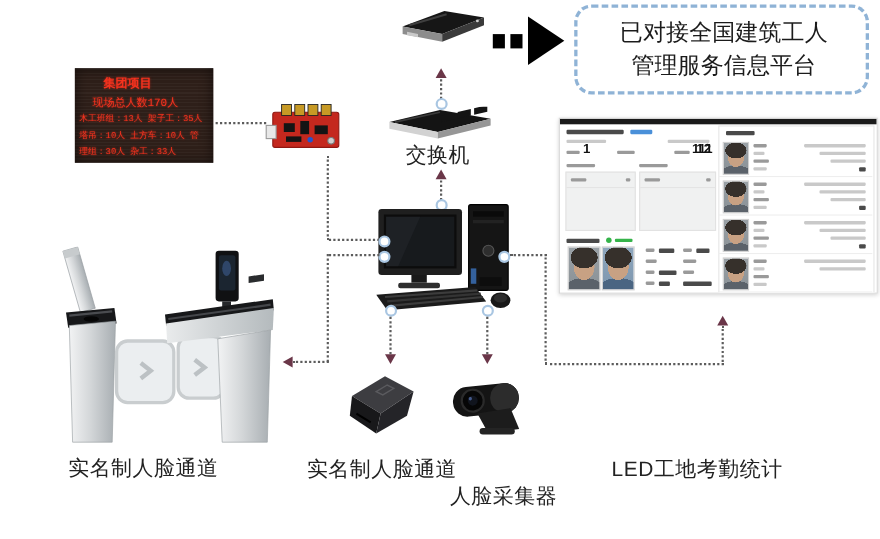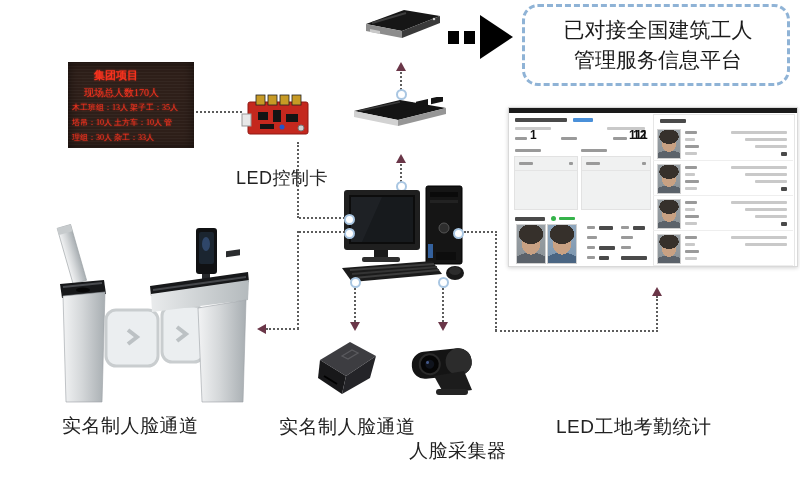--- a/index.html
+++ b/index.html
@@ -18,21 +18,21 @@
   
   .flow{position:absolute;display:flex;align-items:center;height:46px;}
   .flow .bar{width:11px;height:13px;background:#000;margin-right:5px;}
   .flow .tri{width:0;height:0;border-top:22px solid transparent;border-bottom:22px solid transparent;border-left:33px solid #000;}
   
   .bubble{position:absolute;border:3px dashed #8fb3d6;border-radius:16px;background:#fff;
           padding:8px 10px 8px 14px;font-size:21px;line-height:30px;color:#1b1b1b;font-weight:500;}
   
   .led{position:absolute;background:#2e1f19;box-shadow:inset 0 0 12px rgba(0,0,0,.6);
        background-image:repeating-linear-gradient(0deg,rgba(255,255,255,0.035) 0 1px,transparent 1px 3px);}
-  .led div{position:absolute;color:#f5321e;font-family:Liberation Serif, serif;
+  .led div{position:absolute;color:#f5321e;font-family:Liberation Mono, monospace;
            text-shadow:0 0 2px rgba(255,50,30,.7);white-space:nowrap;}
   
   #lcd{position:absolute;left:508px;top:107px;width:288px;height:158px;background:#fff;
        border:1px solid #d9d9d9;box-shadow:0 1px 4px rgba(0,0,0,.18);overflow:hidden;}
   .lcd-topbar{position:absolute;left:0;top:0;right:0;height:5px;background:#1a1a1a;}
   .sk{position:absolute;height:3px;border-radius:1px;background:#b9b9b9;}
   .sk.d{background:#4a4a4a;height:4px;}
   .sk.m{background:#9a9a9a;}
   .sk.l{background:#c9c9c9;}
   .sk.b{background:#4a90d9;height:4px;}
@@ -77,20 +77,21 @@
     <polygon points="4,14 50,3 96,11 48,23" fill="#141414"></polygon>
     <polyline points="9,14 50,5" stroke="#3a3a3a" stroke-width="1.5" fill="none"></polyline>
     <polygon points="4,14 48,23 48,29 4,20" fill="#d2d2d2"></polygon>
     <polygon points="48,23 96,11 96,17 48,29" fill="#969696"></polygon>
     <g fill="#141414">
       <rect x="51" y="20" width="12" height="6" transform="skewY(-13)"></rect>
       <rect x="66" y="20" width="12" height="6" transform="skewY(-13)"></rect>
       <rect x="81" y="20" width="12" height="6" transform="skewY(-13)"></rect>
     </g>
   </svg>
+  <div class="lbl" style="left:346px;top:128px;width:104px;text-align:center;">交换机</div>
 
   <div class="arr-up" style="left:396px;top:154px;"></div>
   <div class="dot-v" style="left:400px;top:164px;height:18px;"></div>
   <div class="node-dot" style="left:396px;top:181px;"></div>
 
   <svg class="abs" style="left:342px;top:184px;" width="130" height="100">
     <rect x="2" y="6" width="76" height="60" rx="3" fill="#1f1f1f"></rect>
     <rect x="7" y="11" width="66" height="49" fill="#0c0c0c"></rect>
     <rect x="9" y="13" width="62" height="45" fill="#171a1d"></rect>
     <polygon points="9,13 40,13 20,58 9,58" fill="#23272b" opacity="0.6"></polygon>
@@ -141,21 +142,20 @@
     <g fill="#141414">
       <rect x="18" y="22" width="10" height="8"></rect>
         <rect x="33" y="20" width="8" height="12"></rect>
       <rect x="46" y="24" width="12" height="8"></rect>
         <rect x="20" y="34" width="14" height="5"></rect>
     </g>
     <rect x="2" y="24" width="9" height="12" fill="#e8e8e8" stroke="#999"></rect>
     <circle cx="42" cy="37" r="2.5" fill="#2255cc"></circle>
     <circle cx="61" cy="38" r="3" fill="#cfcfcf" stroke="#777"></circle>
   </svg>
-  <div class="lbl sm" style="left:236px;top:166px;">LED控制卡</div>
 
   <div class="dot-v" style="left:297px;top:142px;height:76px;"></div>
   <div class="dot-h" style="left:299px;top:217px;width:46px;"></div>
   <div class="node-dot" style="left:344px;top:214px;"></div>
 
   <div class="node-dot" style="left:344px;top:228px;"></div>
   <div class="dot-h" style="left:299px;top:231px;width:46px;"></div>
   <div class="dot-v" style="left:297px;top:231px;height:98px;"></div>
   <div class="dot-h" style="left:266px;top:328px;width:33px;"></div>
   <div class="arr-left" style="left:257px;top:324px;"></div>

